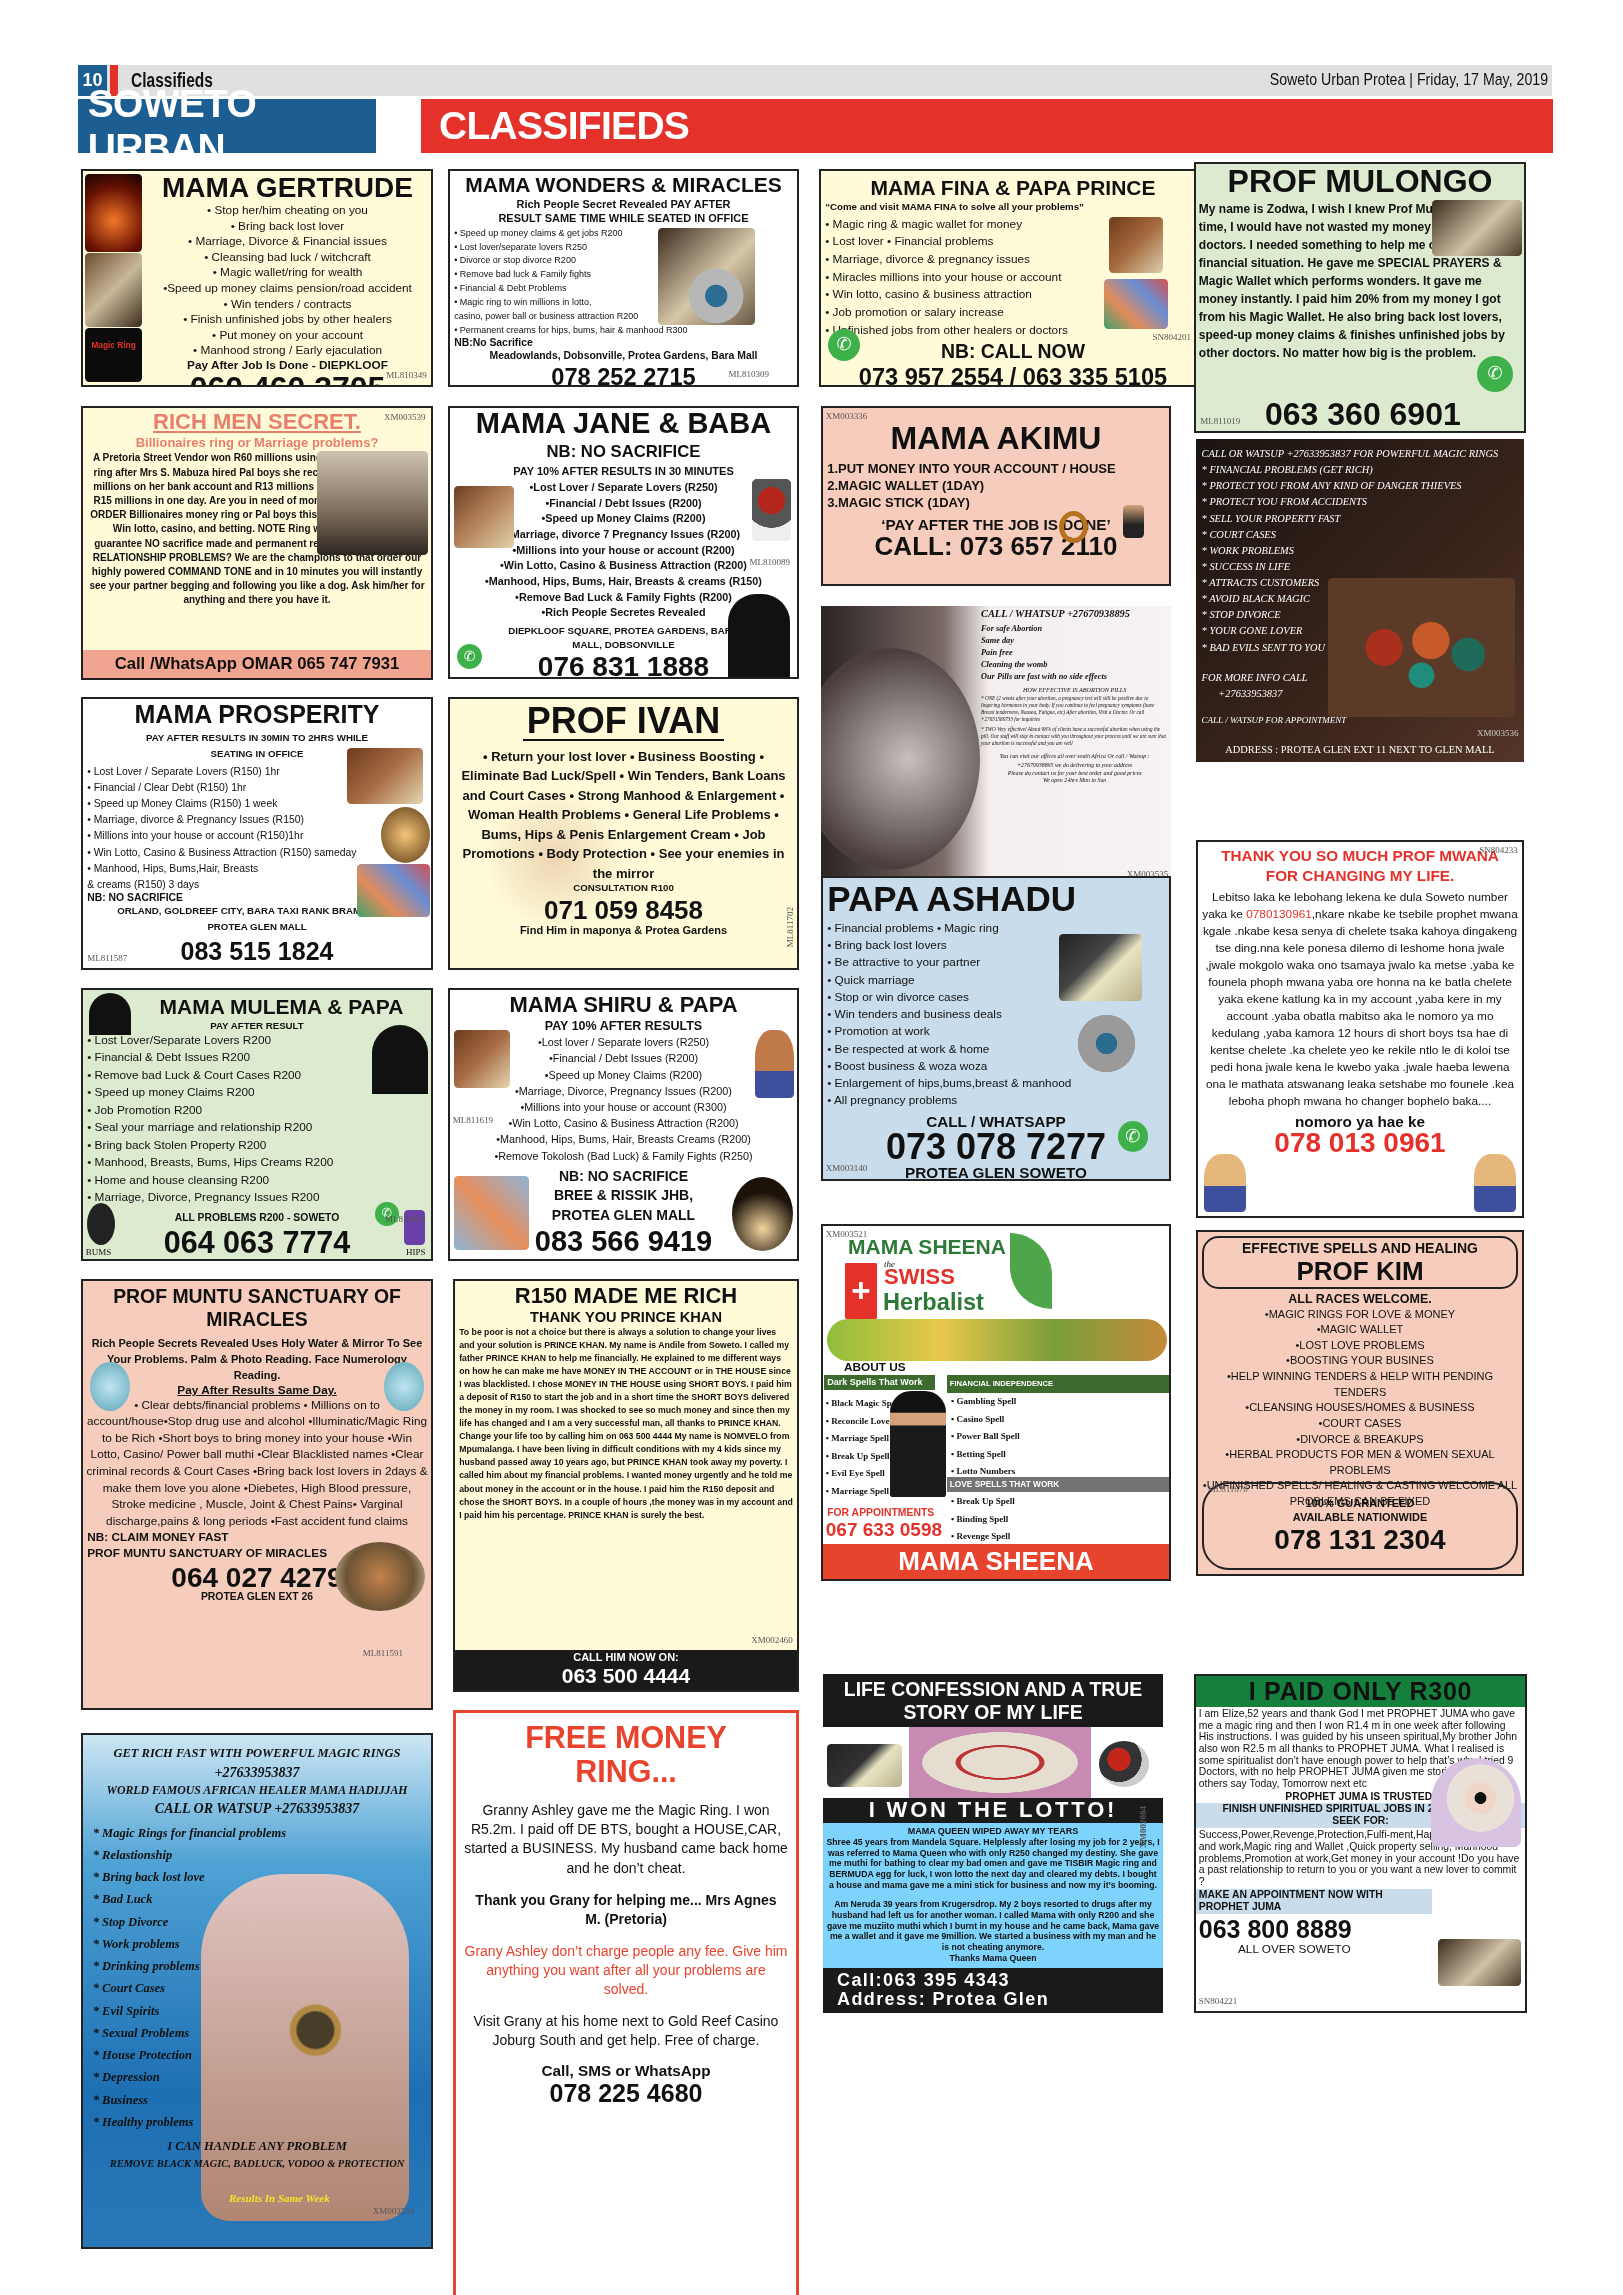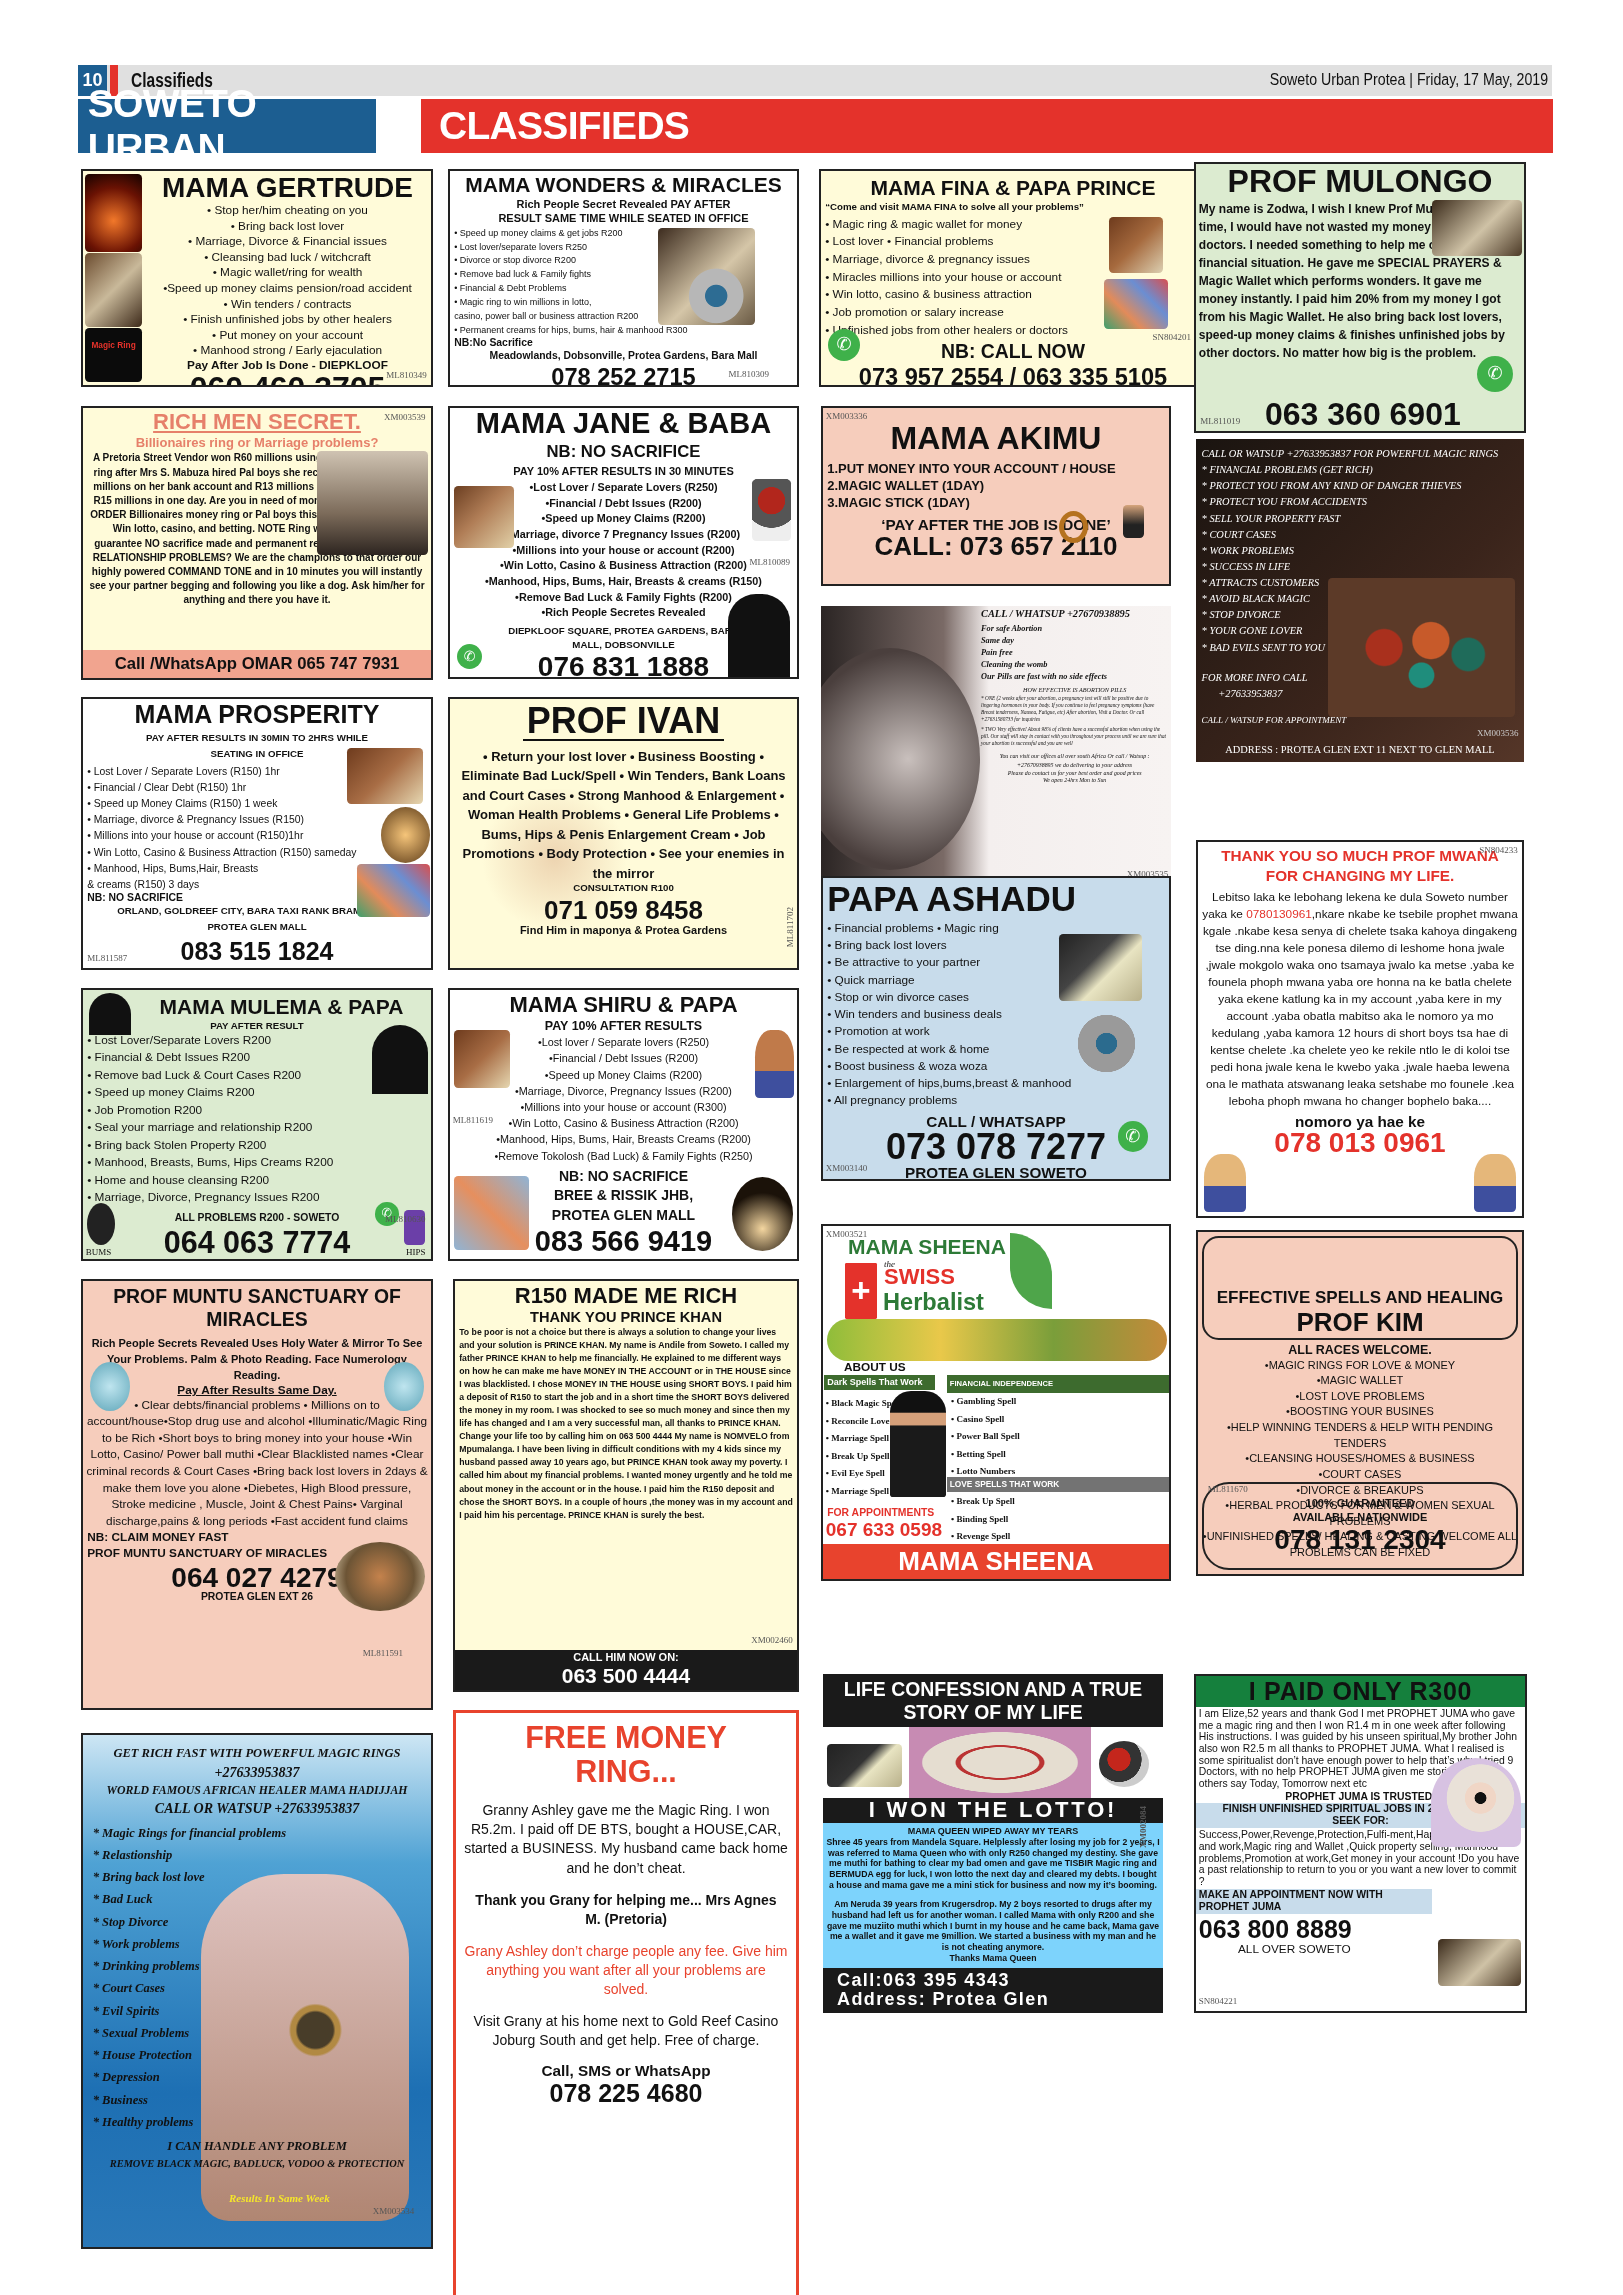--- a/index.html
+++ b/index.html
@@ -382,21 +382,21 @@
       <div>• Revenge Spell</div>
   </div>
   <div class="h red" style="position:absolute;left:4.2px;top:282px;font-size:10.4px;">FOR APPOINTMENTS</div>
   <div class="phone red" style="position:absolute;left:2.8px;top:294px;font-size:19px;">067 633 0598</div>
   <div style="position:absolute;left:0;right:0;bottom:0;height:35px;background:#e8432d;color:#fff;font-weight:bold;font-size:26px;line-height:35px;">MAMA SHEENA</div>
   <div class="ref" style="left:2.8px;top:2.8px;">XM003521</div>
 </div>
 
 <div class="ad pink" style="left:1196px;top:1230px;width:328px;height:346px;">
   <div style="margin:4.2px;border:2.1px solid #222;border-radius:16.7px;padding:2.8px 0;">
-    <div class="h" style="font-size:17px;margin-top:48px;">EFFECTIVE SPELLS AND HEALING</div>
+    <div class="h" style="font-size:14px;">EFFECTIVE SPELLS AND HEALING</div>
     <div class="h" style="font-size:26px;margin-top:2.8px;">PROF KIM</div>
   </div>
   <div class="h" style="font-size:12.5px;margin-top:2.8px;">ALL RACES WELCOME.</div>
   <div style="font-size:11px;line-height:1.42;margin-top:1.4px;padding:0 2.8px;">
     <div>•MAGIC RINGS FOR LOVE &amp; MONEY</div>
       <div>•MAGIC WALLET</div>
       <div>•LOST LOVE PROBLEMS</div>
       <div>•BOOSTING YOUR BUSINES</div>
       <div>•HELP WINNING TENDERS &amp; HELP WITH PENDING TENDERS</div>
       <div>•CLEANSING HOUSES/HOMES &amp; BUSINESS</div>

